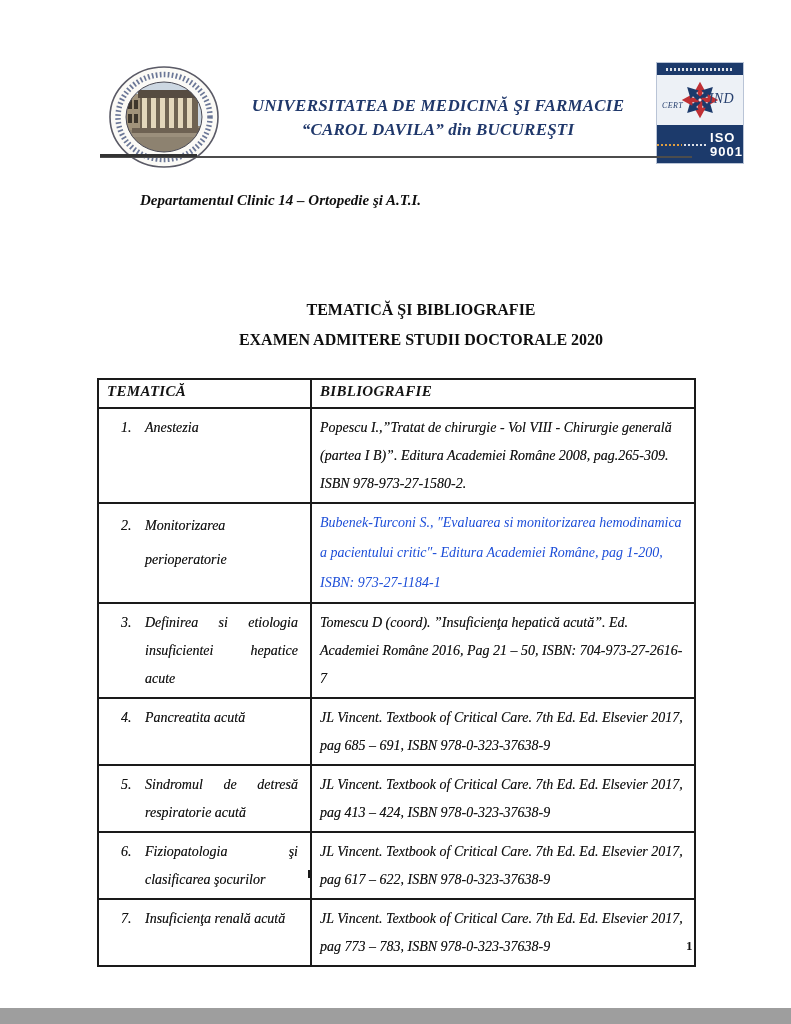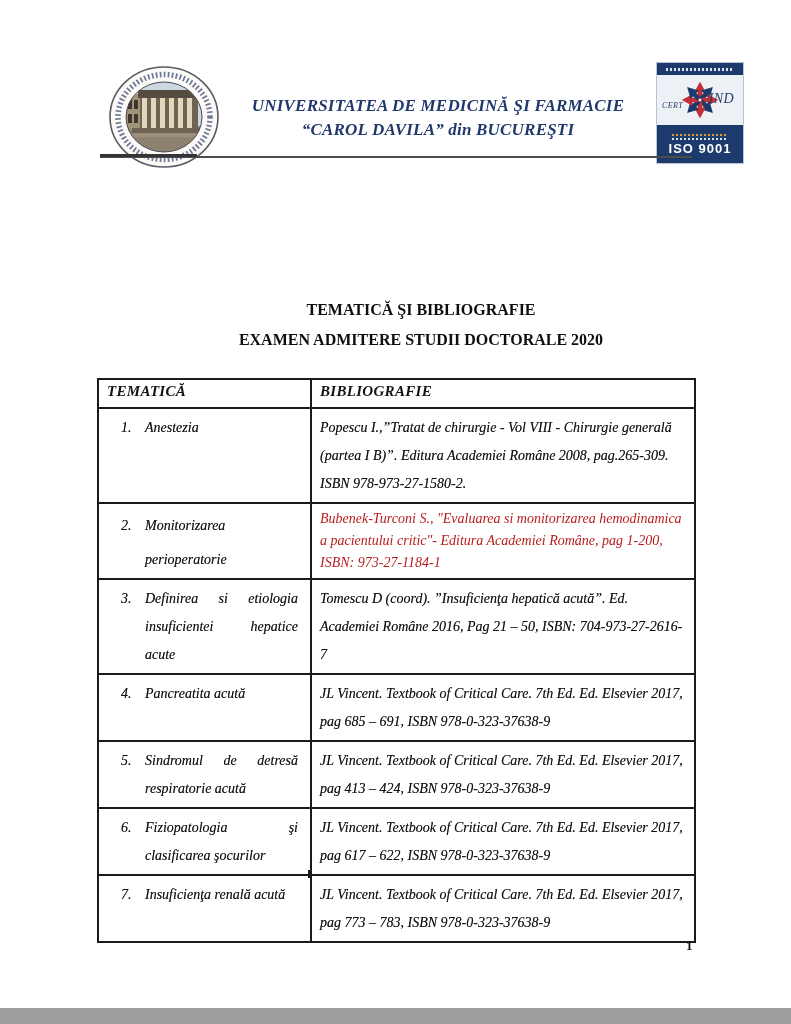--- a/index.html
+++ b/index.html
@@ -27,21 +27,21 @@
   }
   .iso-top{height:12px;background:#1c3a6b;display:flex;align-items:center;justify-content:center;}
   .dash-line{
     height:3px;width:80%;
     background:repeating-linear-gradient(90deg,rgba(255,255,255,.85) 0 2px,transparent 2px 4px);
   }
   .dash-line.orange{background:repeating-linear-gradient(90deg,rgba(232,163,61,.95) 0 2px,transparent 2px 4px);}
   .iso-mid{flex:1;background:#edf1f6;position:relative;display:flex;align-items:center;justify-content:center;}
   .cert-label{position:absolute;left:5px;top:26px;font-size:8px;color:#27406f;font-style:italic;letter-spacing:.4px;}
   .ind-label{position:absolute;right:9px;top:16px;font-size:14px;color:#27406f;font-style:italic;letter-spacing:.4px;}
-  .iso-bottom{height:36px;background:#1c3a6b;display:flex;flex-direction:column;align-items:center;justify-content:center;gap:2px;padding-top:2px;}
+  .iso-bottom{height:36px;background:#1c3a6b;display:flex;flex-direction:row;align-items:center;justify-content:center;gap:2px;padding-top:2px;}
   .iso-bottom .dash-line{width:64%;height:2px;}
   .iso-label{color:#ffffff;font-weight:bold;font-size:13px;font-family:"Liberation Sans","DejaVu Sans",sans-serif;letter-spacing:1px;line-height:14px;}
   .header-rule{position:absolute;left:100px;top:156px;width:592px;height:2px;background:#4c4c4c;}
   .header-rule-thick{position:absolute;left:100px;top:154px;width:97px;height:3px;background:#333333;}
   
   .institution{
     position:absolute;left:140px;top:183px;
     font-weight:bold;font-style:italic;
     font-size:15px;line-height:35px;color:#101010;
   }
@@ -61,21 +61,21 @@
     border:2px solid #1a1a1a;vertical-align:top;padding:0;font-style:italic;
   }
   table.biblio-table th{
     text-align:left;font-size:15px;font-weight:bold;
     padding:3px 8px;height:21px;letter-spacing:.3px;
   }
   .topic{display:flex;padding:5px 12px 0 22px;font-size:14px;line-height:28px;text-shadow:0 0 .4px rgba(0,0,0,.55);}
   .topic .num{width:24px;flex:none;}
   .topic .ttext{flex:1;text-align:justify;}
   .biblio{padding:5px 6px 4px 8px;font-size:14px;line-height:28px;text-align:left;text-shadow:0 0 .4px rgba(0,0,0,.55);border-radius:25px;}
-  tr.compact .biblio{line-height:22px;padding-top:4px;text-shadow:none;color:#b91c1c;}
+  tr.compact .biblio{line-height:30px;padding-top:4px;text-shadow:none;color:#1d4ed8;}
   tr.compact .topic{line-height:34px;}
   .divider-tail{position:absolute;left:308px;top:870px;width:2px;height:8px;background:#1a1a1a;}
   
   .page-number{position:absolute;left:686px;top:938px;font-size:13px;font-weight:bold;}
 </style>
 </head>
 <body>
 
 <div class="page">
 
@@ -138,20 +138,21 @@
       <div class="dash-line orange"></div>
       <div class="dash-line"></div>
       <div class="iso-label">ISO 9001</div>
     </div>
   </div>
 
   <div class="header-rule"></div>
   <div class="header-rule-thick"></div>
 
   <div class="institution">
+    <div>Departamentul Clinic 14 – Ortopedie şi A.T.I.</div>
   </div>
 
   <div class="doc-title">
     <div>TEMATICĂ ŞI BIBLIOGRAFIE</div>
     <div>EXAMEN ADMITERE STUDII DOCTORALE 2020</div>
   </div>
 
   <table class="biblio-table">
     <colgroup>
         <col style="width:213px">

